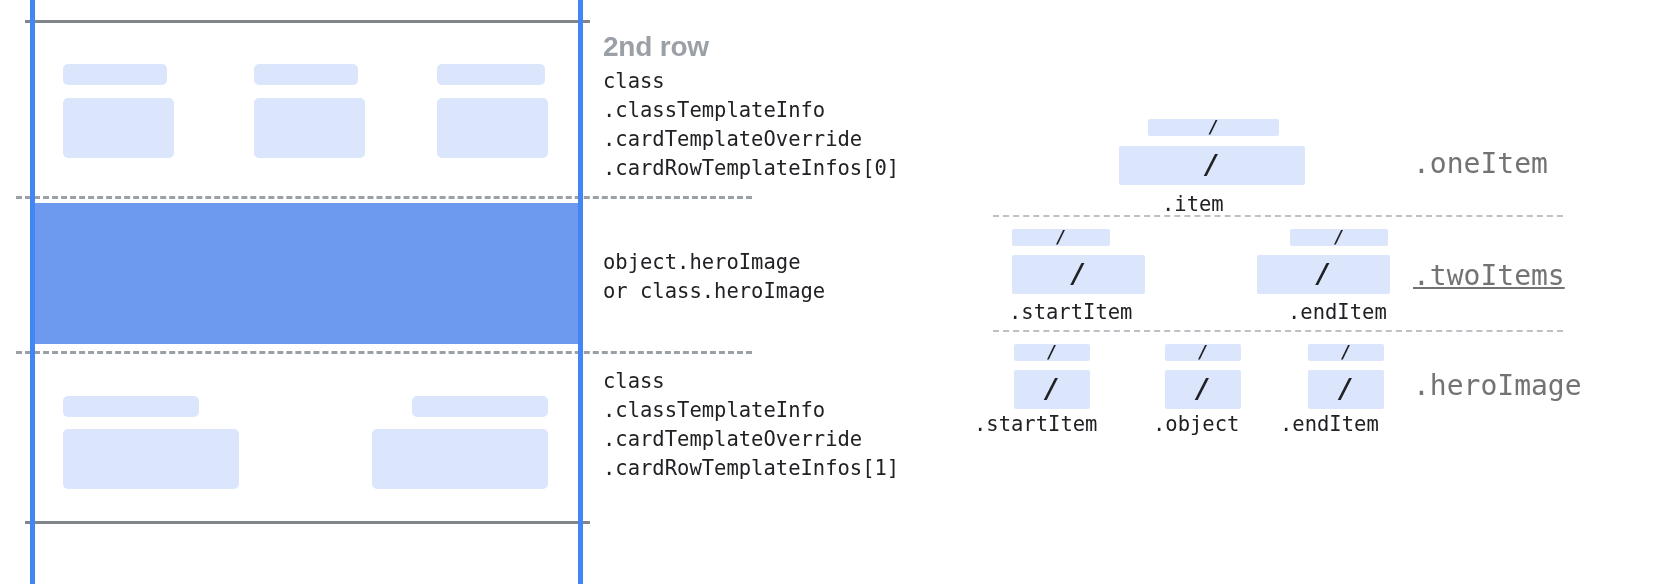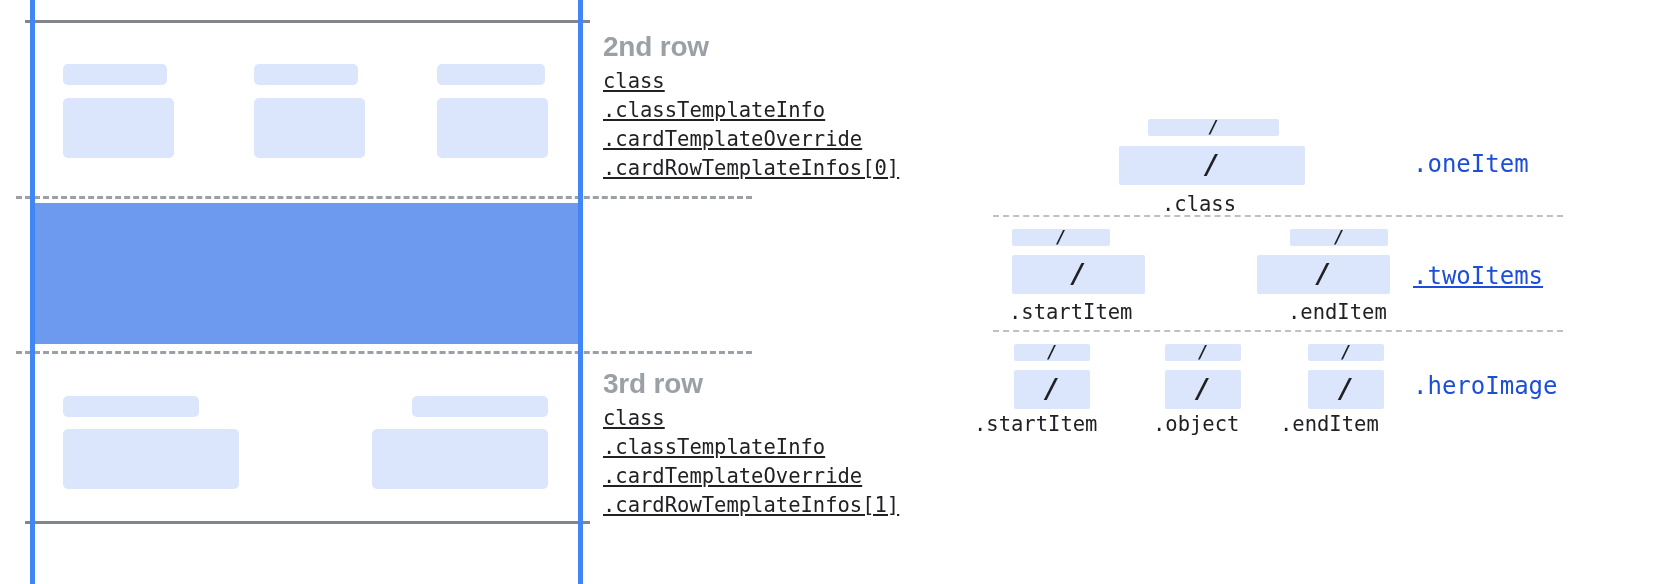--- a/index.html
+++ b/index.html
@@ -101,21 +101,20 @@
     line-height: 34px;
     letter-spacing: -0.2px;
     margin: 0 0 3px 0;
   }
   .annot .mono {
     font-family: "DejaVu Sans Mono", monospace;
     font-size: 20.5px;
     color: #202124;
     line-height: 29px;
     white-space: pre;
-    text-decoration: underline;
   }
   .annot-a { top: 30px; }
   .annot-b { top: 248px; }
   .annot-c { top: 367px; }
 
   
   .items-diagram {
     position: absolute;
     left: 960px;
     top: 0;
@@ -163,22 +162,22 @@
     position: absolute;
     font-family: "DejaVu Sans Mono", monospace;
     font-size: 20.5px;
     color: #202124;
     white-space: pre;
     line-height: 24px;
   }
   .rlabel {
     position: absolute;
     font-family: "DejaVu Sans Mono", monospace;
-    font-size: 24px;
-    color: #1d4ed8;
+    font-size: 28px;
+    color: #737373;
     white-space: pre;
     line-height: 24px;
   }
 
   
   .g1-small { left: 188px; top: 119px; width: 131px; }
   .g1-big   { left: 159px; top: 146px; width: 186px; }
   .g1-lab   { left: 202px; top: 192px; }
   .r-one    { left: 453px; top: 152px; }
 
@@ -235,41 +234,44 @@
   </div>
 
   <div class="annot annot-a">
     <div class="head">2nd row</div>
     <div class="mono">class
 .classTemplateInfo
 .cardTemplateOverride
 .cardRowTemplateInfos[0]</div>
   </div>
 
+  <div class="annot annot-b">
+    <div class="mono">object.heroImage
+or class.heroImage</div>
+  </div>
 
   <div class="annot annot-c">
-    <div class="head">3rd row</div>
     <div class="mono">class
 .classTemplateInfo
 .cardTemplateOverride
 .cardRowTemplateInfos[1]</div>
   </div>
 
   <div class="items-diagram">
 
     <div class="idash i1"></div>
     <div class="idash i2"></div>
 
     <div class="ibar small g1-small">
       <span class="slash">/</span>
     </div>
     <div class="ibar big g1-big">
       <span class="slash">/</span>
     </div>
-    <div class="ilabel g1-lab">.class</div>
+    <div class="ilabel g1-lab">.item</div>
     <div class="rlabel r-one">.oneItem</div>
 
     <div class="ibar small g2a-small">
       <span class="slash">/</span>
     </div>
     <div class="ibar big g2a-big">
       <span class="slash">/</span>
     </div>
     <div class="ilabel g2a-lab">.startItem</div>
 

